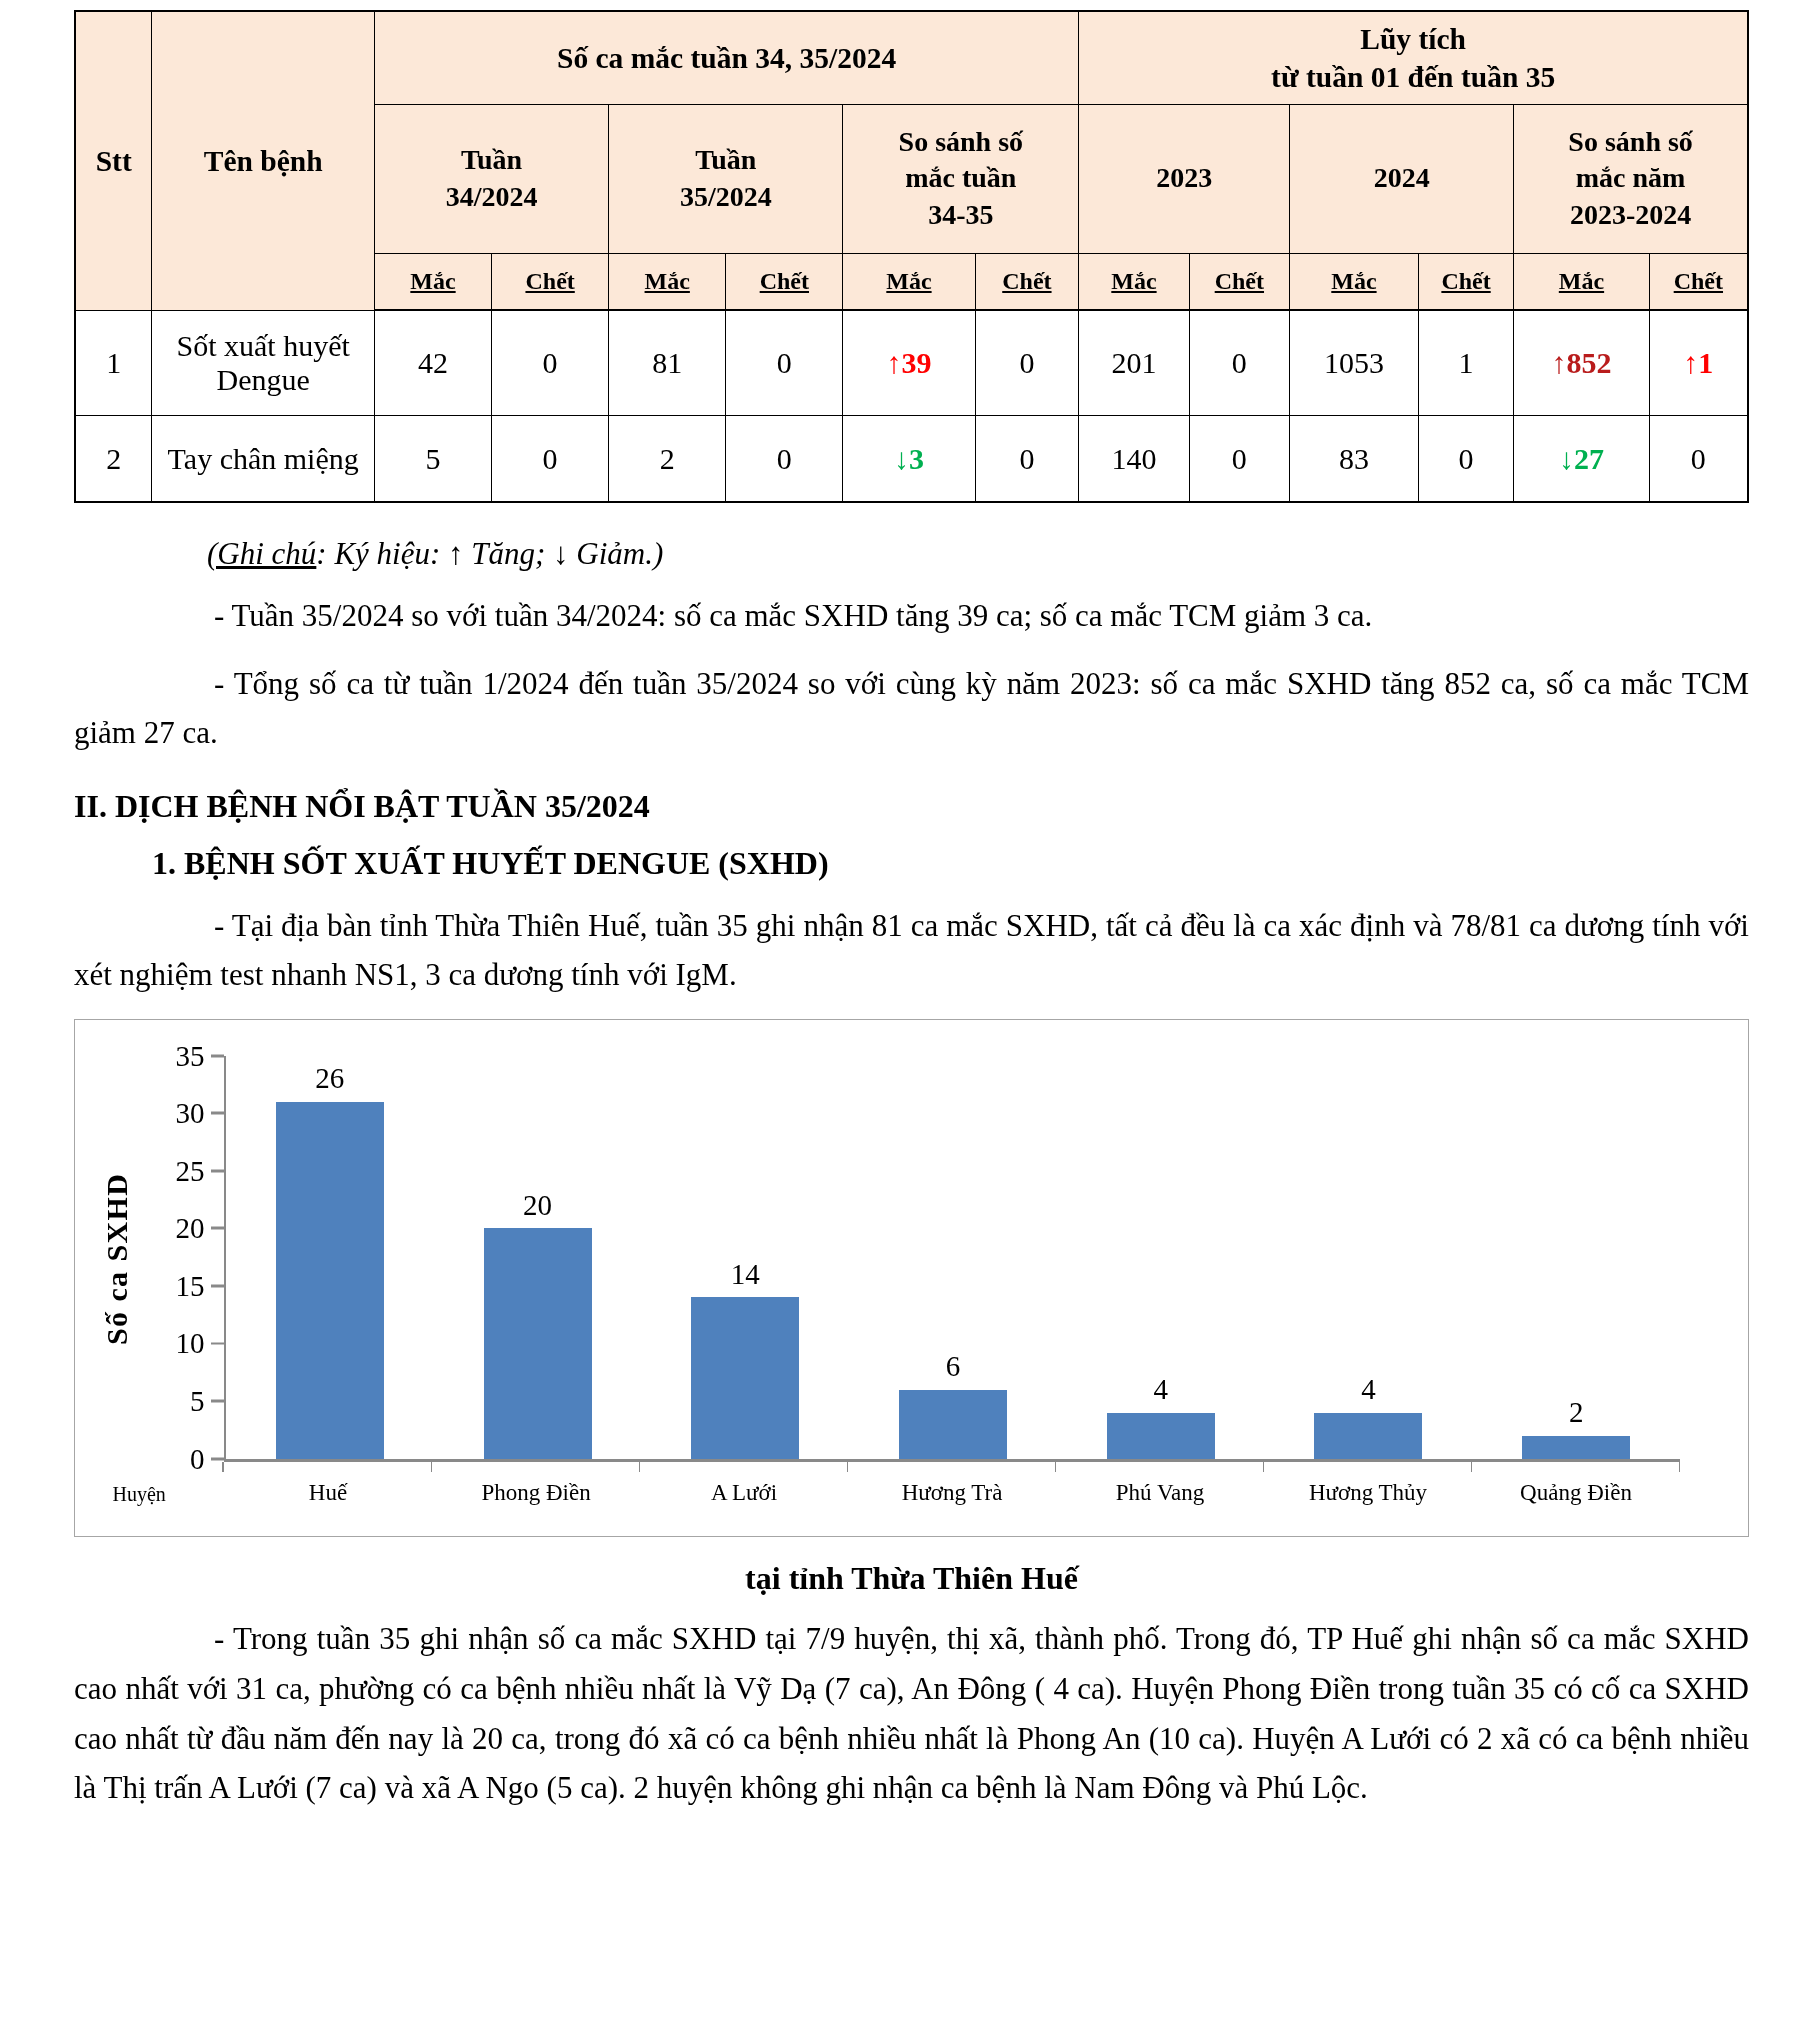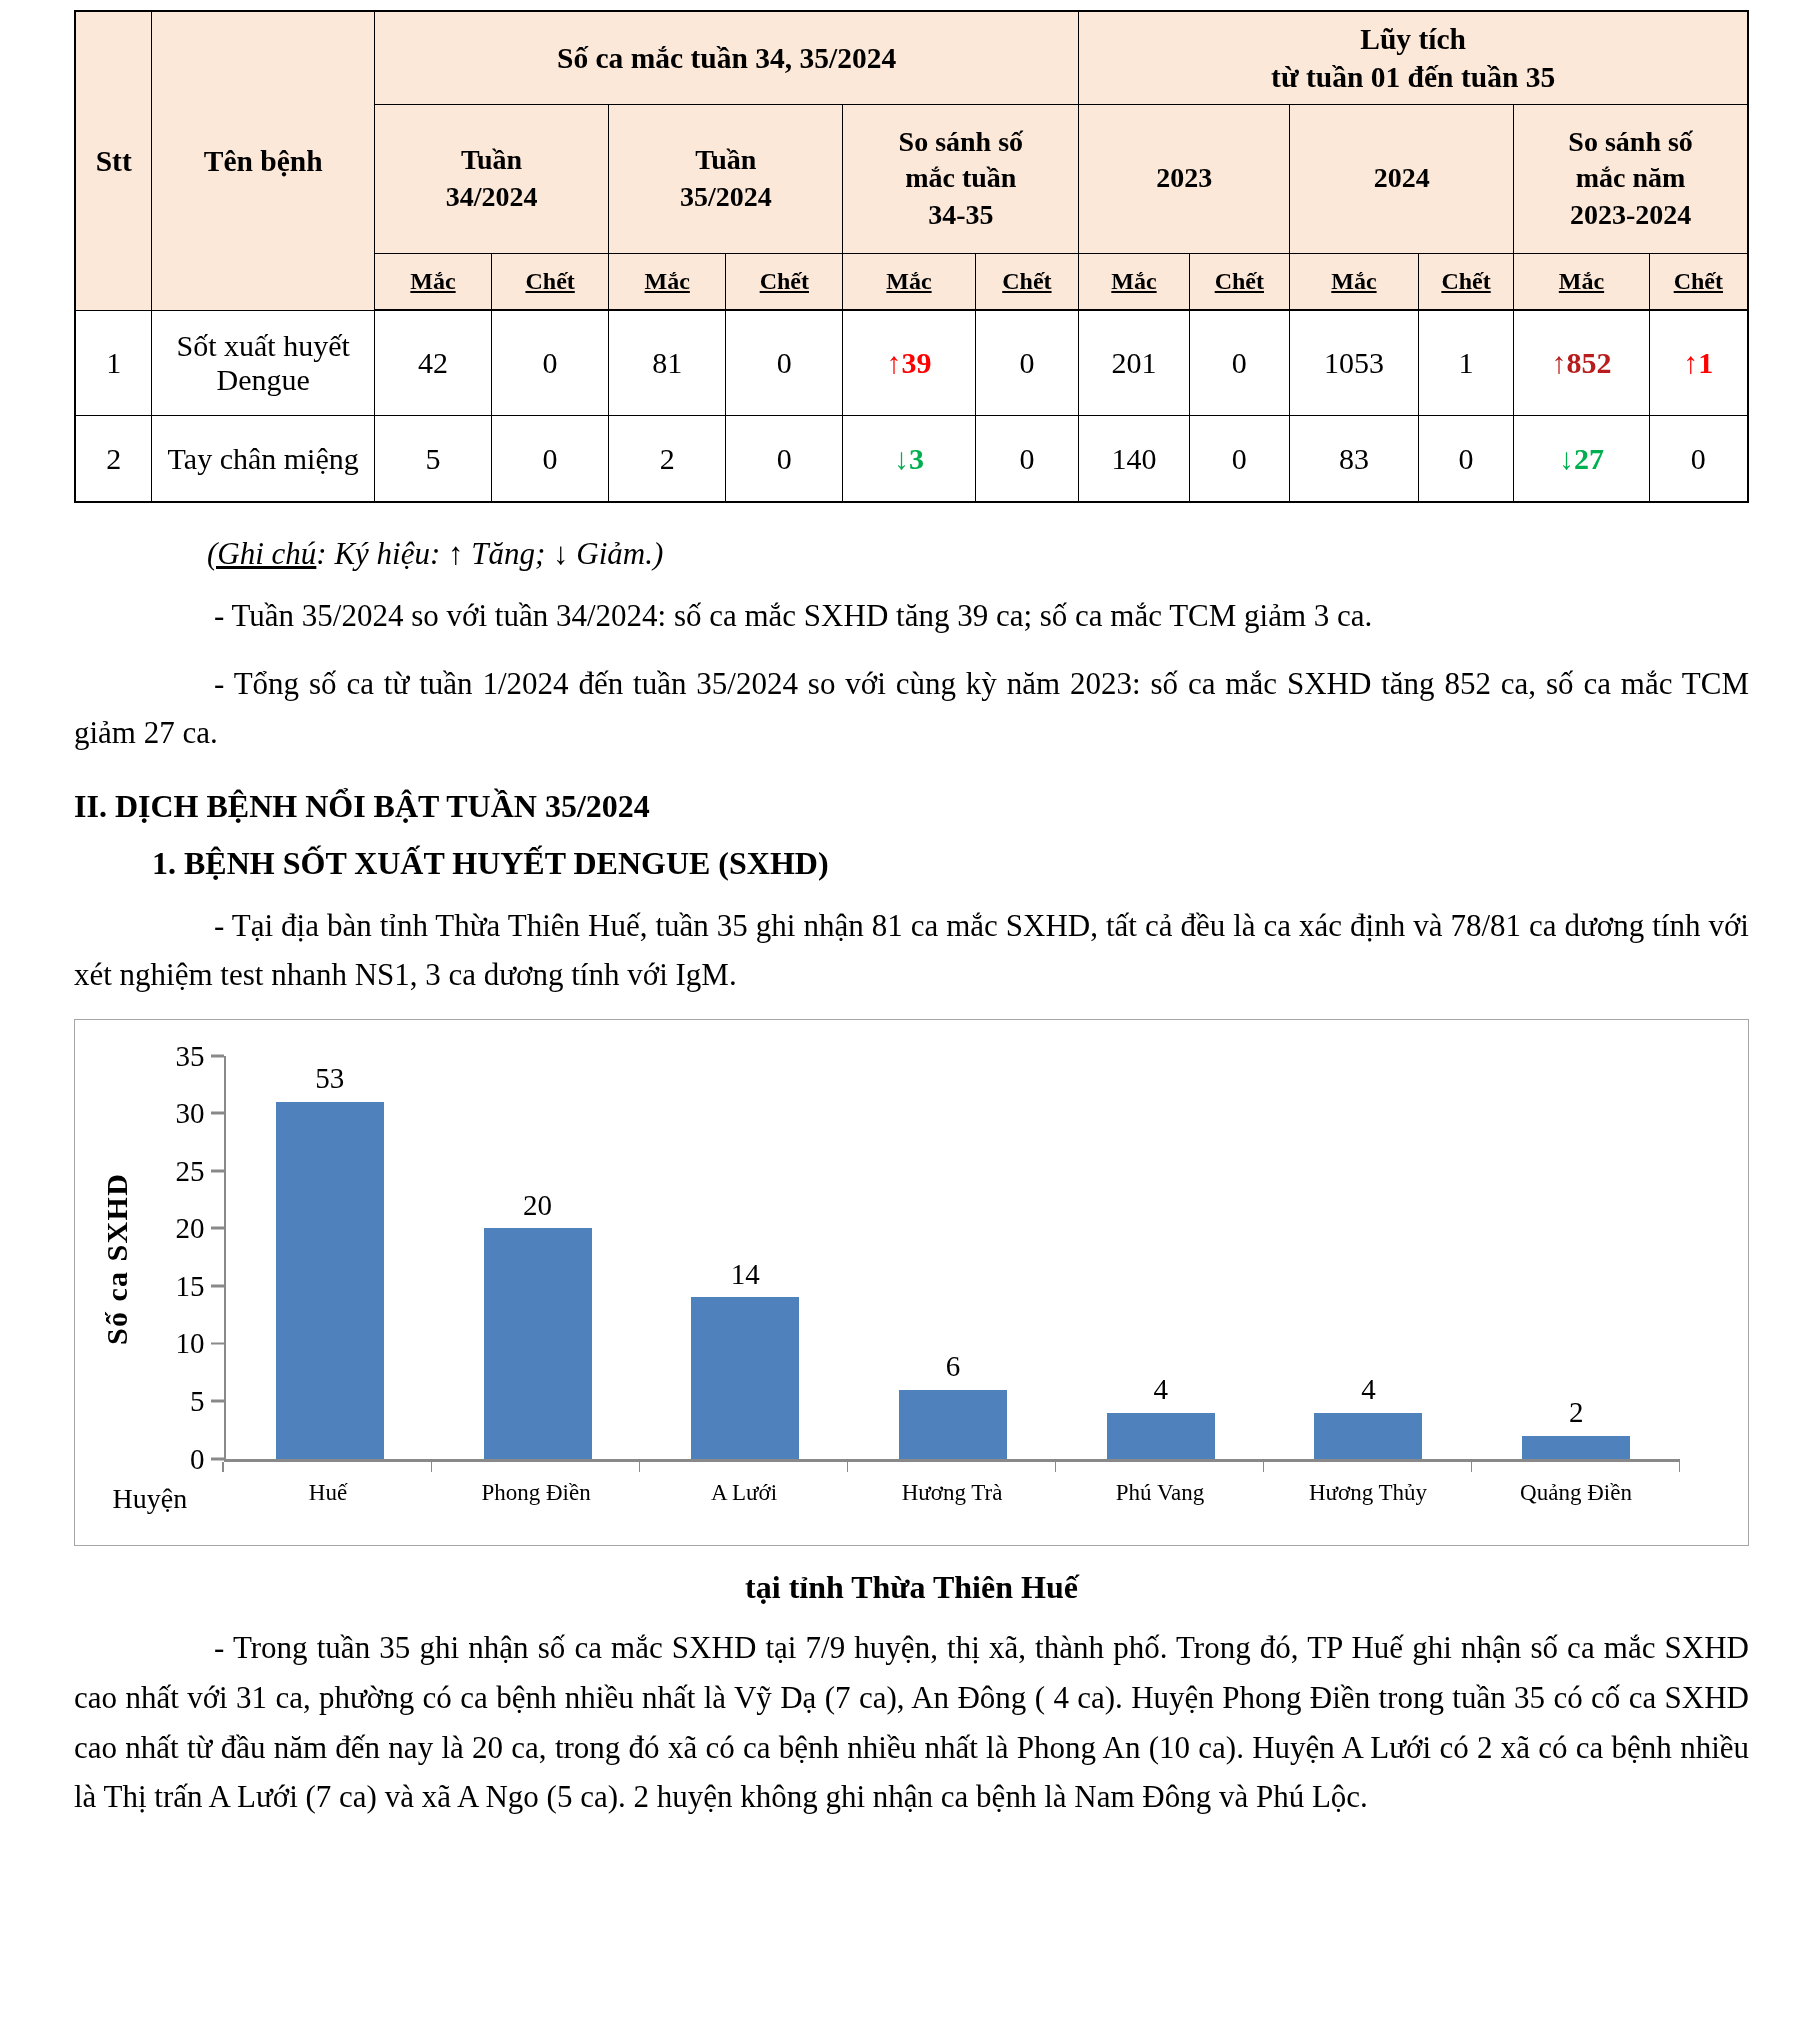--- a/index.html
+++ b/index.html
@@ -99,21 +99,21 @@
     position: absolute; bottom: 0; left: 24%; width: 52%;
     background: var(--c-bar, #4f81bd);
   }
   .bar-value {
     position: absolute; left: 0; right: 0;
     text-align: center; font-size: 29px; line-height: 1;
   }
   .xarea-left {
     grid-row: 2; grid-column: 1 / span 2;
     padding: 21.6px 0 0 24.5px;
-    font-size: 28px;
+    font-size: 20px;
   }
   .xarea { grid-row: 2; grid-column: 3; }
   .x-ticks-row {
     display: flex; height: 10px;
     border-left: 2.2px solid var(--c-axis, #898989);
     margin-left: -2.2px;
   }
   .x-tick-cell { flex: 1; border-right: 1.4px solid var(--c-axis, #898989); }
   .x-labels-row { display: flex; margin-top: 8.6px; }
   .x-cat { flex: 1; text-align: center; font-size: 23px; }
@@ -238,21 +238,21 @@
         <div class="y-tick" style="bottom: 85.7143%;">30</div>
         <div class="y-tick" style="bottom: 71.4286%;">25</div>
         <div class="y-tick" style="bottom: 57.1429%;">20</div>
         <div class="y-tick" style="bottom: 42.8571%;">15</div>
         <div class="y-tick" style="bottom: 28.5714%;">10</div>
         <div class="y-tick" style="bottom: 14.2857%;">5</div>
         <div class="y-tick" style="bottom: 0%;">0</div>
       </div>
     <div class="plot">
         <div class="bar-slot">
-          <div class="bar-value" style="bottom: calc(88.5714% + 8.6px);">53</div>
+          <div class="bar-value" style="bottom: calc(88.5714% + 8.6px);">26</div>
           <div class="bar" style="height: 88.5714%;"></div>
         </div>
         <div class="bar-slot">
           <div class="bar-value" style="bottom: calc(57.1429% + 8.6px);">20</div>
           <div class="bar" style="height: 57.1429%;"></div>
         </div>
         <div class="bar-slot">
           <div class="bar-value" style="bottom: calc(40% + 8.6px);">14</div>
           <div class="bar" style="height: 40%;"></div>
         </div>

